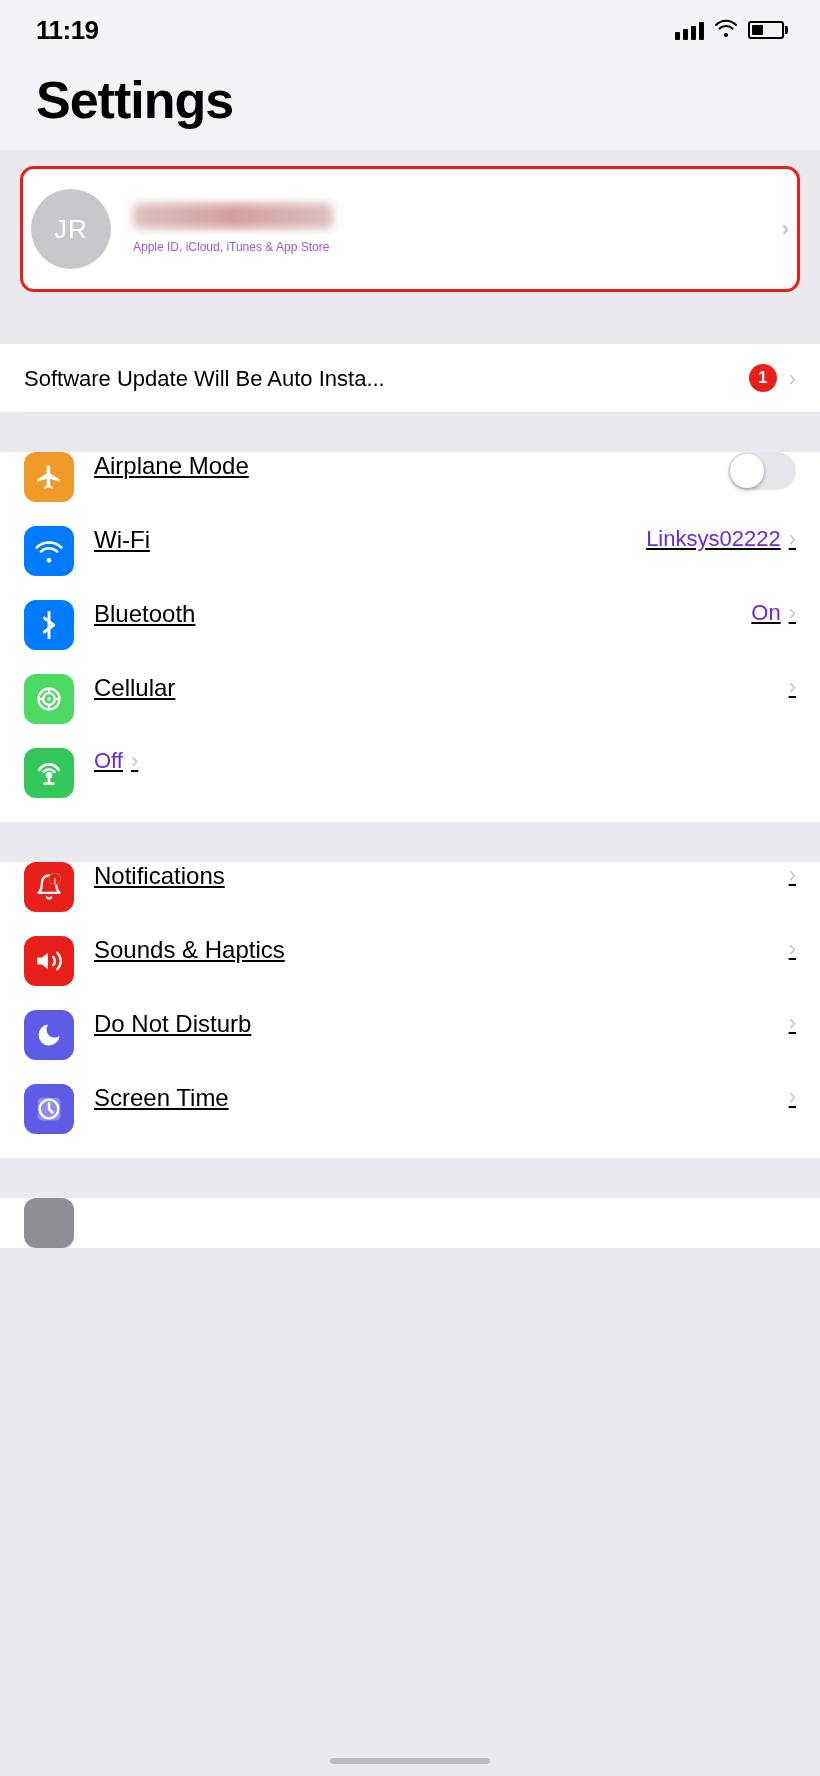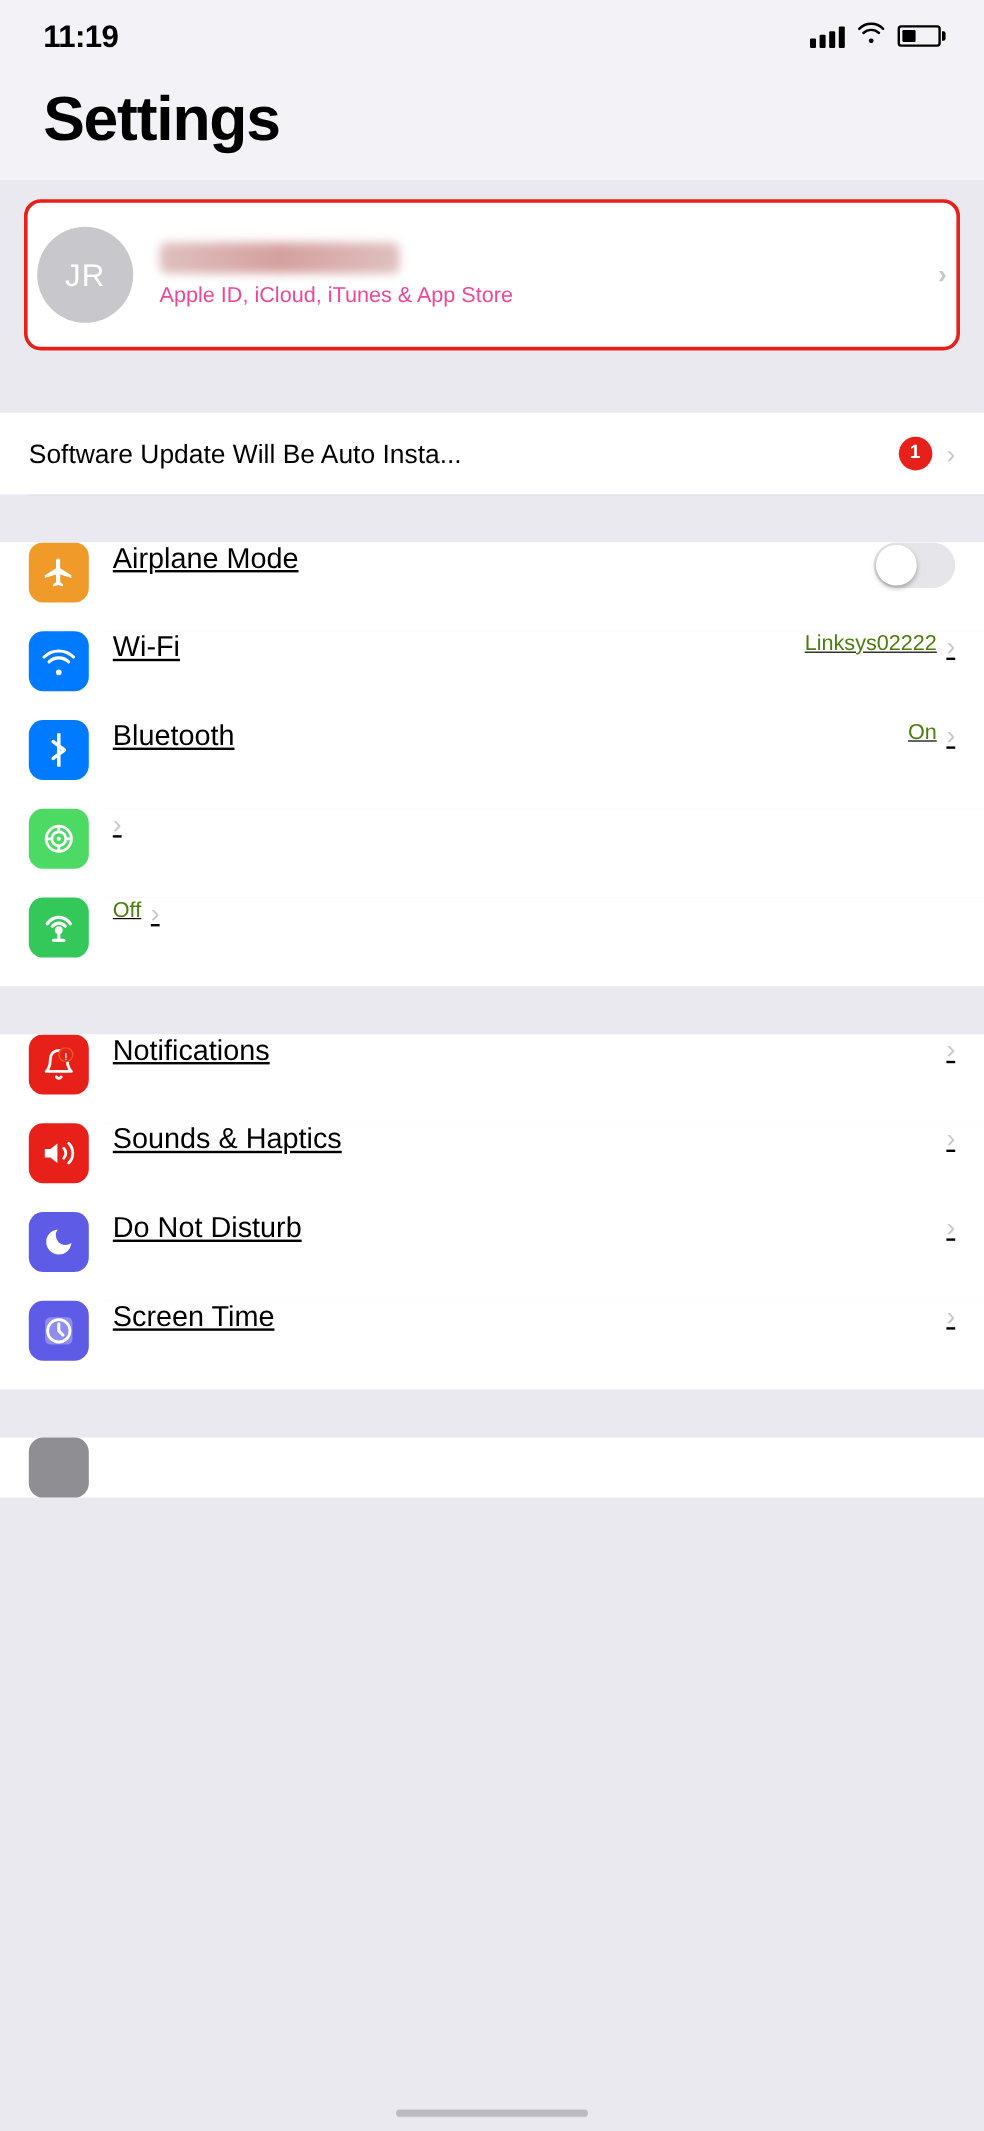--- a/index.html
+++ b/index.html
@@ -136,22 +136,22 @@
     .profile-name-blur {
       width: 200px;
       height: 26px;
       background: linear-gradient(90deg, #e0c0c0 0%, #d4a0a0 50%, #e0c0c0 100%);
       border-radius: 6px;
       margin-bottom: 8px;
       filter: blur(4px);
     }
 
     .profile-subtitle {
-      font-size: 18px;
-      color: #ec4899;
+      font-size: 12px;
+      color: #8b5cf6;
     }
 
     .chevron {
       color: #c7c7cc;
       font-size: 22px;
       font-weight: 600;
     }
 
     
     .update-banner {
@@ -244,22 +244,22 @@
       color: #fff;
     }
 
     .row-label {
       flex: 1;
       font-size: 24px;
       color: #000;
     }
 
     .row-value {
-      font-size: 18px;
-      color: #4d7c0f;
+      font-size: 22px;
+      color: #6d28d9;
       margin-right: 8px;
     }
 
     .row-chevron {
       color: #c7c7cc;
       font-size: 22px;
       font-weight: 500;
     }
 
     
@@ -427,20 +427,21 @@
       <svg width="28" height="28" viewBox="0 0 24 24">
         <circle cx="12" cy="12" r="9" stroke="white" stroke-width="2" fill="none"></circle>
         <circle cx="12" cy="12" r="5" stroke="white" stroke-width="2" fill="none"></circle>
         <circle cx="12" cy="12" r="1.5" fill="white"></circle>
         <line x1="12" y1="3" x2="12" y2="7" stroke="white" stroke-width="2"></line>
         <line x1="12" y1="17" x2="12" y2="21" stroke="white" stroke-width="2"></line>
         <line x1="3" y1="12" x2="7" y2="12" stroke="white" stroke-width="2"></line>
         <line x1="17" y1="12" x2="21" y2="12" stroke="white" stroke-width="2"></line>
       </svg>
     </div>
+    <span class="row-label">Cellular</span>
     <span class="row-chevron">›</span>
   </div>
 
   <div class="settings-row">
     <div class="row-icon icon-green-hs">
       <svg width="30" height="28" viewBox="0 0 28 24">
         <path d="M14 4C10 4 7 6 5 9" stroke="white" stroke-width="2.5" fill="none" stroke-linecap="round"></path>
         <path d="M14 4C18 4 21 6 23 9" stroke="white" stroke-width="2.5" fill="none" stroke-linecap="round"></path>
         <path d="M9 11c1.3-1.5 3-2.5 5-2.5s3.7 1 5 2.5" stroke="white" stroke-width="2.5" fill="none" stroke-linecap="round"></path>
         <circle cx="14" cy="14" r="3" fill="white"></circle>

